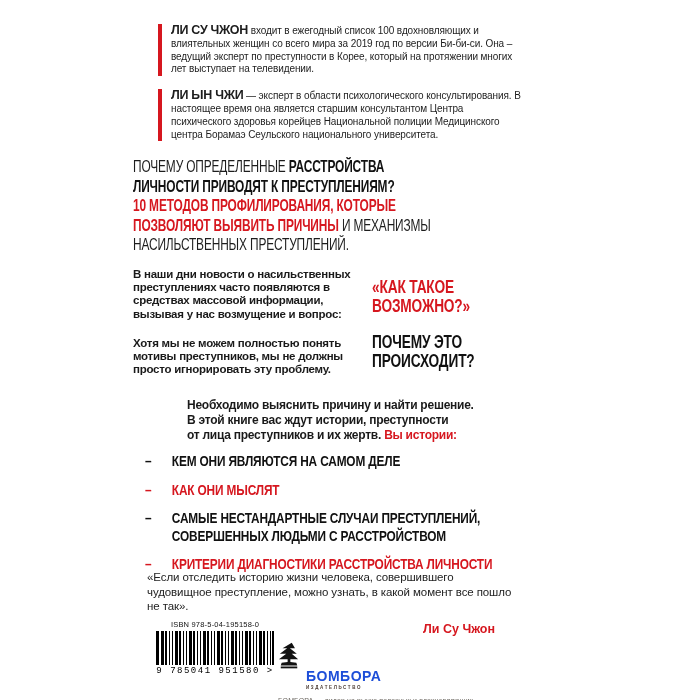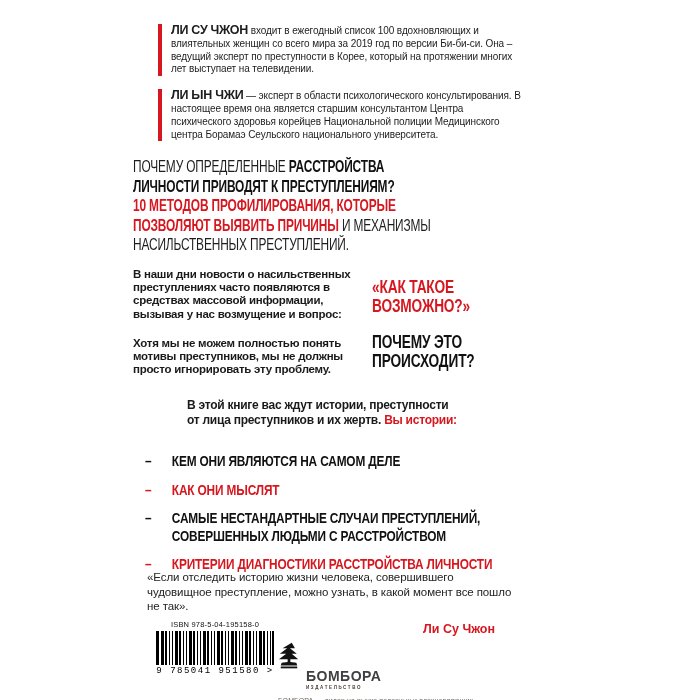--- a/index.html
+++ b/index.html
@@ -47,21 +47,21 @@
   
   .isbn-block{position:absolute;left:156px;top:620px;width:118px;text-align:center;}
   .isbn-label{font-size:7.5px;letter-spacing:0.2px;color:#111;}
   .barcode{margin-top:2px;height:34px;background:repeating-linear-gradient(90deg,#000 0 1px,#fff 1px 3px,#000 3px 6px,#fff 6px 7px,#000 7px 9px,#fff 9px 11px,#000 11px 12px,#fff 12px 14px);border-left:2px solid #000;border-right:2px solid #000;}
   .barcode-digits{margin-top:1px;font-family:"Liberation Mono",monospace;font-size:9px;letter-spacing:1.5px;color:#000;white-space:nowrap;}
 
   .publisher{position:absolute;left:278px;top:620px;width:200px;}
   .pub-head{display:flex;align-items:center;gap:6px;}
   .pub-tree{width:22px;height:27px;flex:0 0 auto;}
   .pub-names{display:flex;flex-direction:column;}
-  .pub-name{font-weight:bold;font-size:14px;letter-spacing:0.5px;color:#404040;margin-top:48px;}
+  .pub-name{font-weight:bold;font-size:14px;letter-spacing:0.5px;color:#1d4ed8;margin-top:48px;}
   .pub-type{font-size:4.5px;font-weight:bold;letter-spacing:1.6px;color:#4a3b33;margin-top:1px;}
   .pub-about{margin-top:6px;font-size:7px;line-height:9.5px;letter-spacing:0.1px;color:#6e6a64;}
 </style>
 </head>
 <body>
 
 <div class="page">
 
   <section class="bios">
     <div class="bio">
@@ -91,20 +91,21 @@
         <div class="ln">ВОЗМОЖНО?»</div>
       </div>
       <div class="black-block">
         <div class="ln">ПОЧЕМУ ЭТО</div>
         <div class="ln">ПРОИСХОДИТ?</div>
       </div>
     </div>
   </section>
 
   <section class="solution">
+    <div class="ln">Необходимо выяснить причину и найти решение.</div>
     <div class="ln">В этой книге вас ждут истории, преступности</div>
     <div class="ln"><span>от лица преступников и их жертв. </span><span class="red">Вы истории:</span></div>
   </section>
 
   <ul class="bullets">
     <li>КЕМ ОНИ ЯВЛЯЮТСЯ НА САМОМ ДЕЛЕ</li>
     <li class="accent">КАК ОНИ МЫСЛЯТ</li>
     <li>САМЫЕ НЕСТАНДАРТНЫЕ СЛУЧАИ ПРЕСТУПЛЕНИЙ, СОВЕРШЕННЫХ ЛЮДЬМИ С РАССТРОЙСТВОМ</li>
     <li class="accent">КРИТЕРИИ ДИАГНОСТИКИ РАССТРОЙСТВА ЛИЧНОСТИ</li>
   </ul>

